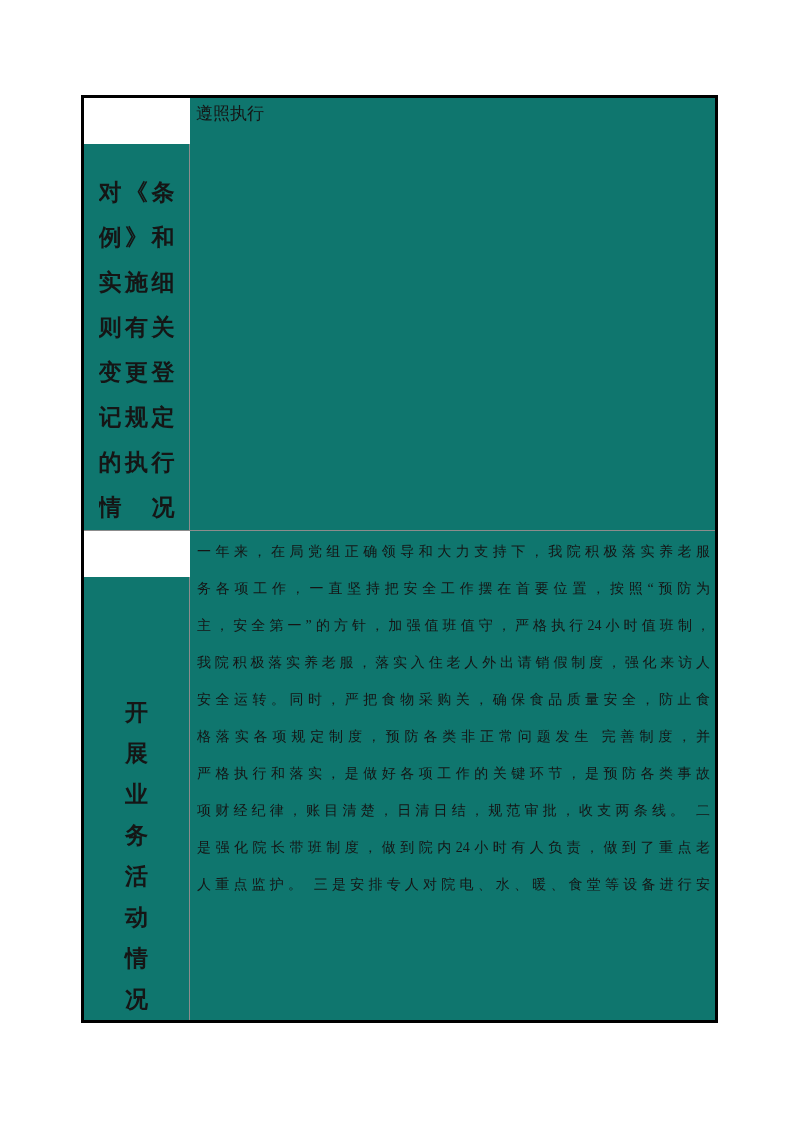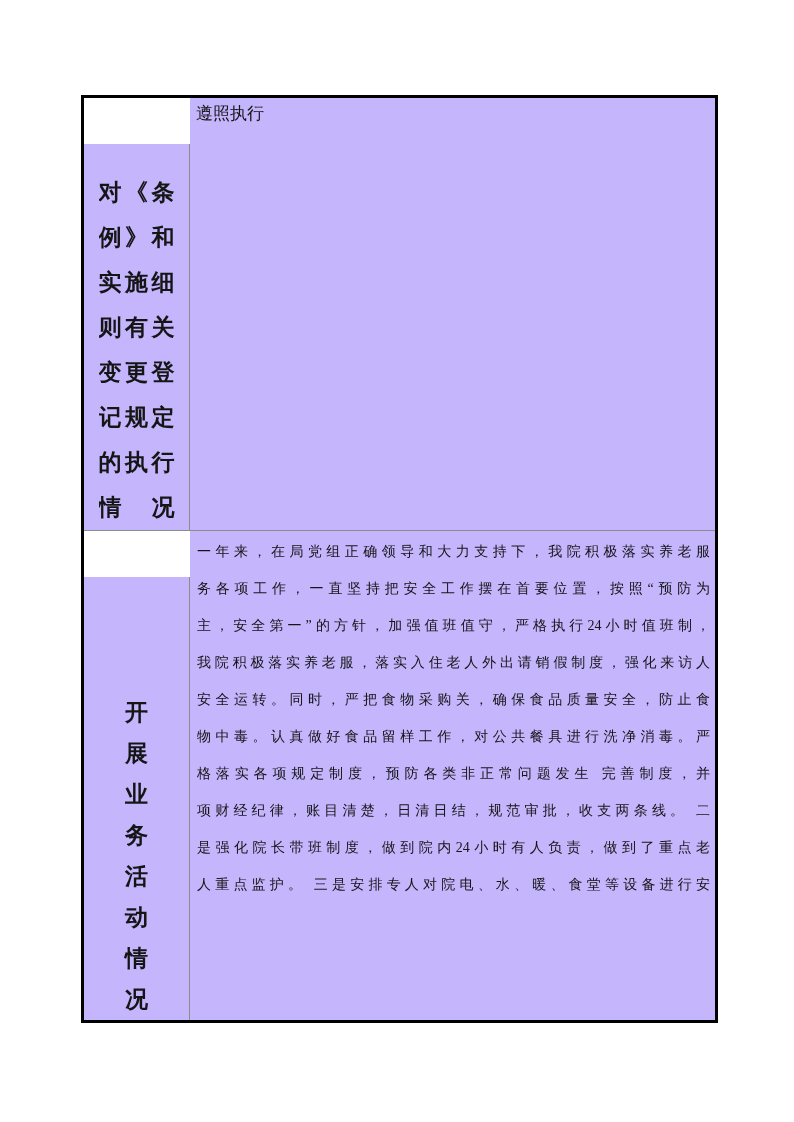--- a/index.html
+++ b/index.html
@@ -24,21 +24,21 @@
     height: 928px;
     box-sizing: border-box;
     border: 3px solid #000000;
     display: grid;
     grid-template-columns: 106px 1fr;
     grid-template-rows: 433px 1fr;
   }
   .cell {
     box-sizing: border-box;
     overflow: hidden;
-    background: #c4b5fd;
+    background: #0f766e;
   }
   .cell.inner-right { border-right: 1.5px solid #8c8c8c; }
   .cell.inner-bottom { border-bottom: 1.5px solid #8c8c8c; }
 
   
   .label-cell {
     display: flex;
     flex-direction: column;
     justify-content: flex-end;
     align-items: center;
@@ -114,21 +114,21 @@
         <div class="vlabel-char">情</div>
         <div class="vlabel-char">况</div>
       </div>
 
     <div class="cell body-cell">
         <div class="body-line">一年来，在局党组正确领导和大力支持下，我院积极落实养老服</div>
         <div class="body-line">务各项工作，一直坚持把安全工作摆在首要位置，按照“预防为</div>
         <div class="body-line">主，安全第一”的方针，加强值班值守，严格执行24小时值班制，</div>
         <div class="body-line">我院积极落实养老服，落实入住老人外出请销假制度，强化来访人</div>
         <div class="body-line">安全运转。同时，严把食物采购关，确保食品质量安全，防止食</div>
-        <div class="body-line">物中毒。认真做好食品留样工作，对公共餐具进行洗净消毒。严</div>
         <div class="body-line">格落实各项规定制度，预防各类非正常问题发生 完善制度，并</div>
+        <div class="body-line">严格执行和落实，是做好各项工作的关键环节，是预防各类事故</div>
         <div class="body-line">项财经纪律，账目清楚，日清日结，规范审批，收支两条线。 二</div>
         <div class="body-line">是强化院长带班制度，做到院内24小时有人负责，做到了重点老</div>
         <div class="body-line">人重点监护。 三是安排专人对院电、水、暖、食堂等设备进行安</div>
       </div>
 
   </div>
 </div>
 
 </body></html>

